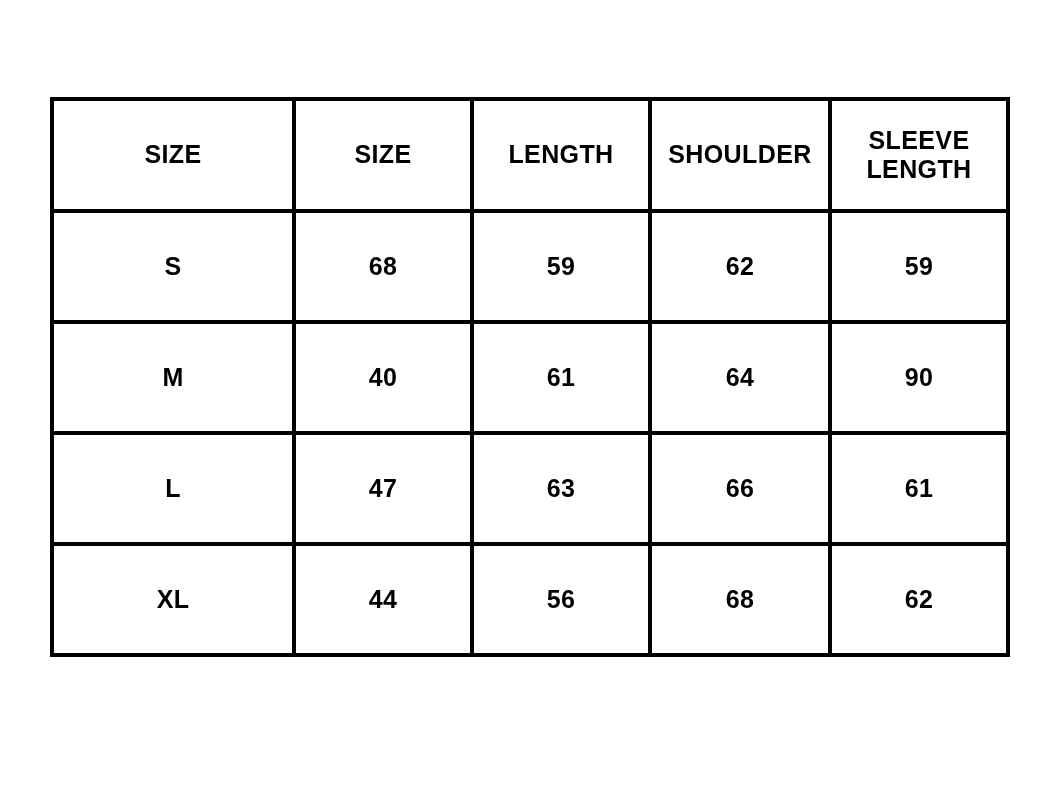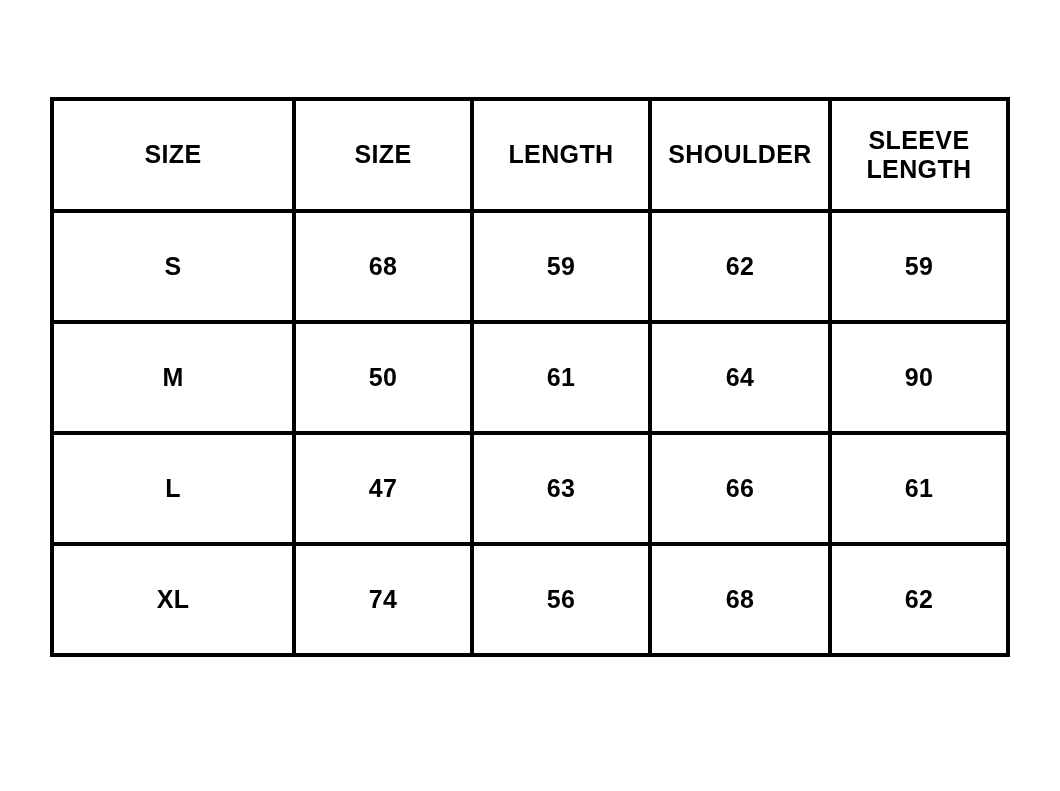--- a/index.html
+++ b/index.html
@@ -84,34 +84,34 @@
     <tbody>
       <tr>
         <td>S</td>
         <td>68</td>
         <td>59</td>
         <td>62</td>
         <td>59</td>
       </tr>
       <tr>
         <td>M</td>
-        <td>50</td>
+        <td>40</td>
         <td>61</td>
         <td>64</td>
         <td>90</td>
       </tr>
       <tr>
         <td>L</td>
         <td>47</td>
         <td>63</td>
         <td>66</td>
         <td>61</td>
       </tr>
       <tr>
         <td>XL</td>
-        <td>74</td>
+        <td>44</td>
         <td>56</td>
         <td>68</td>
         <td>62</td>
       </tr>
     </tbody>
   </table>
 </div>
 
 </body></html>

